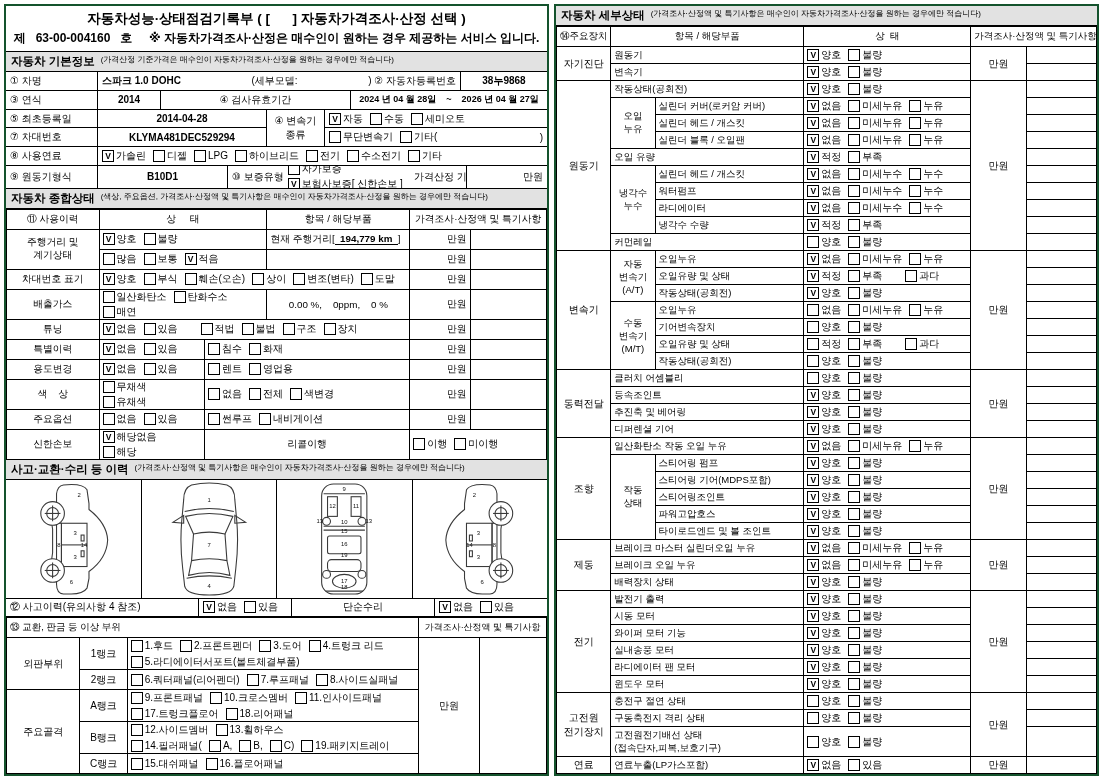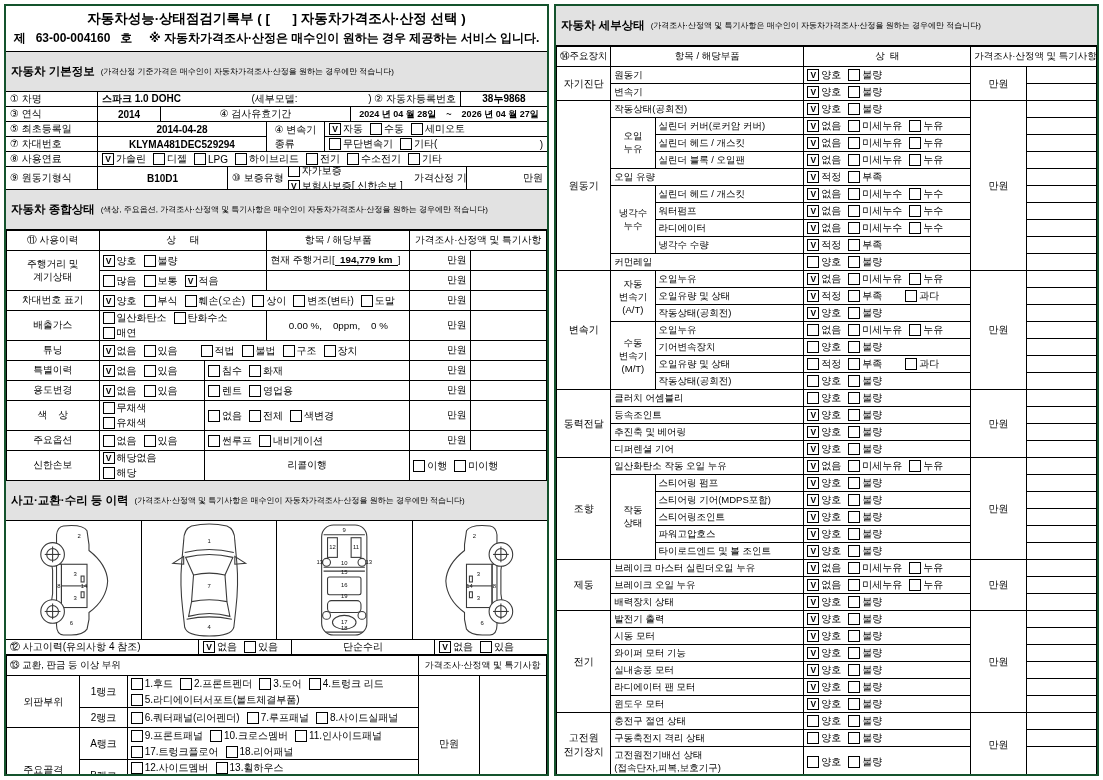--- a/index.html
+++ b/index.html
@@ -3,21 +3,21 @@
 <meta charset="utf-8">
 <style>
   html,body{margin:0;padding:0;background:#fff;}
   .page{width:1103px;height:780px;box-sizing:border-box;padding:4px;display:flex;gap:5px;
         font-family:"Liberation Sans","DejaVu Sans",sans-serif;color:#000;overflow:hidden;}
   .panel{border:2px solid #14532d;width:545px;box-sizing:border-box;display:flex;flex-direction:column;overflow:hidden;background:#fff;}
   
   .doc-title{text-align:center;font-weight:bold;font-size:13.5px;padding:4px 2px 1px;white-space:pre;}
   .doc-no{text-align:center;font-weight:bold;font-size:12px;padding:1px 2px 4px;border-bottom:1px solid #000;white-space:pre;}
   
-  .sec{background:#e2e2e2;border-bottom:1px solid #000;padding:12px 5px;display:flex;align-items:center;gap:6px;}
+  .sec{background:#e2e2e2;border-bottom:1px solid #000;padding:2px 5px;display:flex;align-items:flex-start;gap:6px;}
   .sec .st{font-weight:bold;font-size:11.5px;white-space:nowrap;}
   .sec .sn{font-size:8px;white-space:nowrap;overflow:hidden;}
   
   .frow{display:flex;border-bottom:1px solid #000;align-items:stretch;}
   .fcell{border-right:1px solid #000;display:flex;align-items:center;padding:0 4px;font-size:10px;box-sizing:border-box;white-space:pre;overflow:hidden;}
   .fcell:last-child{border-right:none;}
   .lab{justify-content:flex-start;}
   .ctr{justify-content:center;text-align:center;}
   .val{font-weight:bold;}
   .h22{height:22px;}
@@ -93,21 +93,21 @@
       <div class="stack" style="width:260px;border-right:1px solid #000">
         <div class="half">
           <div class="fcell lab" style="width:92px;height:100%">⑤ 최초등록일</div>
           <div class="fcell ctr val" style="flex:1;height:100%;border-right:none">2014-04-28</div>
         </div>
         <div class="half">
           <div class="fcell lab" style="width:92px;height:100%">⑦ 차대번호</div>
           <div class="fcell ctr val" style="flex:1;height:100%;border-right:none">KLYMA481DEC529294</div>
         </div>
       </div>
-      <div class="fcell ctr" style="width:58px;text-align:left">④ 변속기<br>종류</div>
+      <div class="fcell ctr" style="width:58px;text-align:center">④ 변속기<br>종류</div>
       <div class="stack" style="flex:1">
         <div class="half" style="padding:0 4px">
             <span class="cbg">
               <span class="cb">
                 <span class="bx">V</span>
                 <span class="lb">자동</span>
               </span>
               <span class="cb">
                 <span class="bx"></span>
                 <span class="lb">수동</span>

